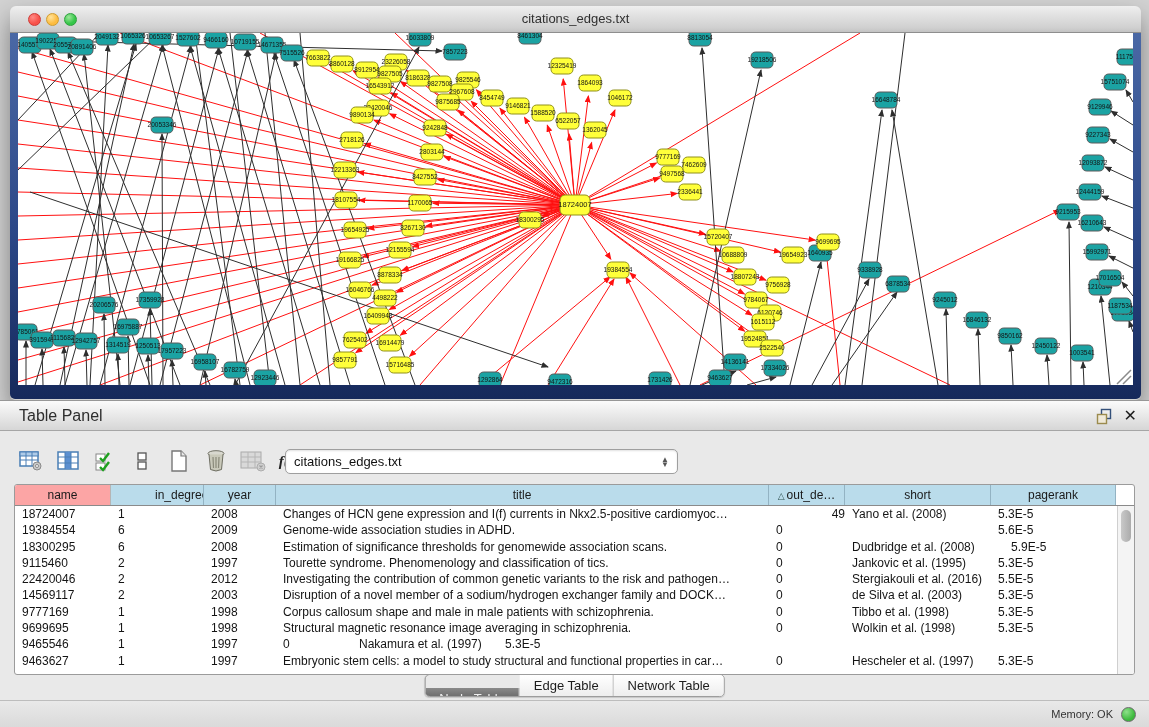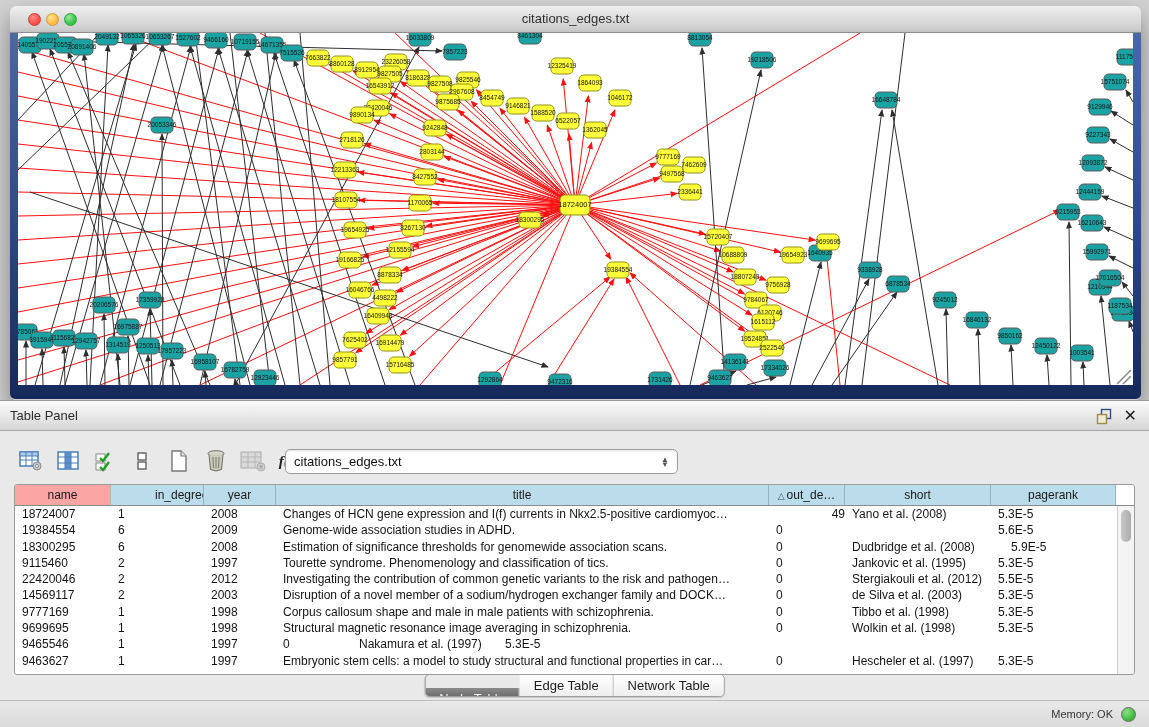--- a/index.html
+++ b/index.html
@@ -20,21 +20,21 @@
   .win-title { text-align:center; line-height:26px; font-size:13px; color:#303030; }
   .win-body { position:relative; height:366px; border-radius:0 0 5px 5px;
     background:linear-gradient(#4a68a5,#2b4787 55%,#16295b); }
   .canvas { position:absolute; left:8px; top:0; width:1115px; height:352px; background:#ffffff; }
   .canvas svg { display:block; }
 
   
   .table-panel { position:absolute; left:0; top:400px; width:1149px; height:300px; background:#e9e9e9; }
   .tp-header { position:relative; height:31px; background:linear-gradient(#fbfbfb,#d6d6d6);
     border-top:1px solid #979797; border-bottom:1px solid #a6a6a6; }
-  .tp-title { position:absolute; left:10px; top:0; line-height:30px; font-size:13px; color:#2e2e2e; }
+  .tp-title { position:absolute; left:19px; top:0; line-height:30px; font-size:16px; color:#2e2e2e; }
   .tp-float { position:absolute; right:36px; top:7px; width:17px; height:17px; }
   .tp-close { position:absolute; right:12px; top:5px; font-size:16px; font-weight:bold; color:#1c1c1c; line-height:20px; }
 
   .toolbar { position:absolute; left:18px; top:45px; height:32px; display:flex; align-items:center; gap:11px; }
   .tb-icon { width:26px; height:26px; display:flex; align-items:center; justify-content:center; }
   .fx-label { font-family:"Liberation Serif","DejaVu Serif",serif; font-style:italic;
     font-weight:bold; font-size:15px; color:#222; }
   .combo { position:absolute; left:285px; top:49px; width:393px; height:25px; background:#fff;
     border:1px solid #9f9f9f; border-radius:5px; box-shadow:inset 0 1px 2px rgba(0,0,0,.12);
     font-size:13px; color:#111; display:flex; align-items:center; padding:0 8px; }
@@ -852,21 +852,21 @@
             <div class="td" style="width: 76px;">0</div>
             <div class="td" style="width: 146px;">Jankovic et al. (1995)</div>
             <div class="td" style="width: 125px;">5.3E-5</div>
           </div>
           <div class="tr">
             <div class="td" style="width: 96px;">22420046</div>
             <div class="td" style="width: 93px;">2</div>
             <div class="td" style="width: 72px;">2012</div>
             <div class="td" style="width: 493px;">Investigating the contribution of common genetic variants to the risk and pathogen…</div>
             <div class="td" style="width: 76px;">0</div>
-            <div class="td" style="width: 146px;">Stergiakouli et al. (2012)</div>
+            <div class="td" style="width: 146px;">Stergiakouli et al. (2016)</div>
             <div class="td" style="width: 125px;">5.5E-5</div>
           </div>
           <div class="tr">
             <div class="td" style="width: 96px;">14569117</div>
             <div class="td" style="width: 93px;">2</div>
             <div class="td" style="width: 72px;">2003</div>
             <div class="td" style="width: 493px;">Disruption of a novel member of a sodium/hydrogen exchanger family and DOCK…</div>
             <div class="td" style="width: 76px;">0</div>
             <div class="td" style="width: 146px;">de Silva et al. (2003)</div>
             <div class="td" style="width: 125px;">5.3E-5</div>

